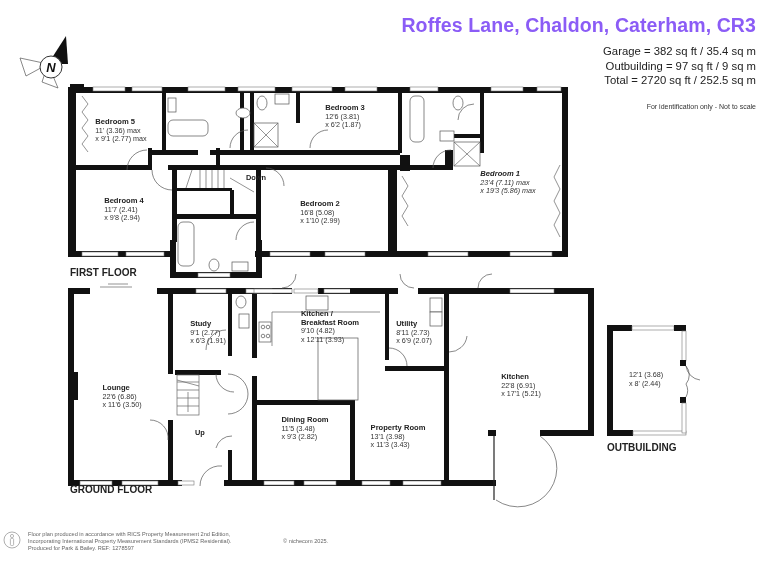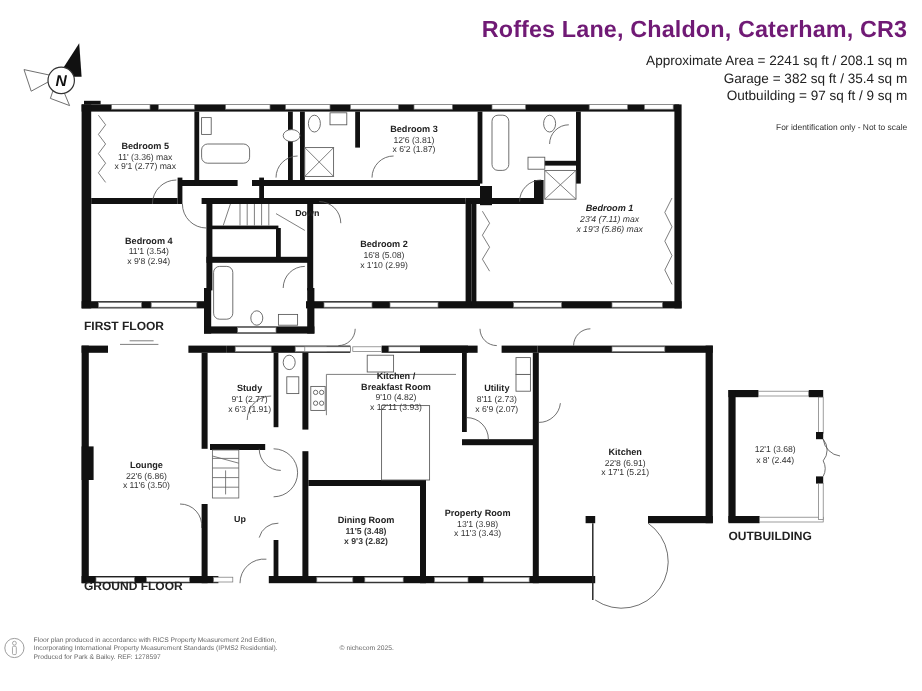--- a/index.html
+++ b/index.html
@@ -1,38 +1,38 @@
 <!DOCTYPE html>
 <html><head>
 <meta charset="utf-8">
 <style>
   html, body { margin: 0; padding: 0; background: #ffffff; }
   body { width: 768px; height: 576px; position: relative; overflow: hidden;
          font-family: "Liberation Sans", sans-serif; color: #222; }
-  .title { position: absolute; right: 12px; top: 14px; font-size: 19.5px; font-weight: bold; color: #701a75; letter-spacing: 0.1px; margin-left: 10px; }
+  .title { position: absolute; right: 12px; top: 14px; font-size: 19.5px; font-weight: bold; color: #8b5cf6; letter-spacing: 0.1px; margin-left: 10px; }
   .areas { position: absolute; right: 12px; top: 44px; text-align: right; font-size: 11.3px; line-height: 14.5px; color: #222; }
   .note { position: absolute; right: 12px; top: 103px; font-size: 7px; color: #333; }
   .plan { position: absolute; left: 0; top: 0; }
-  .lbl { position: absolute; text-align: center; font-size: 7.2px; line-height: 8.6px; color: #333; white-space: nowrap; transform: translateX(-50%); }
+  .lbl { position: absolute; text-align: left; font-size: 7.2px; line-height: 8.6px; color: #333; white-space: nowrap; transform: translateX(-50%); }
   .lbl b { display: block; font-size: 7.6px; color: #222; }
   .floor { position: absolute; font-size: 10px; font-weight: bold; color: #222; text-align: right; }
   .small { position: absolute; font-size: 7.4px; font-weight: bold; color: #222; padding-left: 11px; }
   .footer { position: absolute; left: 28px; top: 531px; font-size: 5.6px; line-height: 6.9px; color: #666; }
   .footer .copy { position: absolute; left: 255px; top: 7px; white-space: nowrap; }
   .person { position: absolute; left: 3px; top: 531px; width: 18px; height: 18px; }
   .compass { position: absolute; left: 18px; top: 34px; width: 66px; height: 56px; }
 </style>
 </head>
 <body>
 
 <div class="title">Roffes Lane, Chaldon, Caterham, CR3</div>
 <div class="areas">
-  <div>Approximate Area = 2241 sq ft / 208.1 sq m</div>
   <div>Garage = 382 sq ft / 35.4 sq m</div>
   <div>Outbuilding = 97 sq ft / 9 sq m</div>
+  <div>Total = 2720 sq ft / 252.5 sq m</div>
 </div>
 <div class="note">For identification only - Not to scale</div>
 
 <svg class="compass" viewBox="0 0 66 56">
   <g fill="none" stroke="#555" stroke-width="0.7">
     <polygon points="2,24 30,30 8,42"></polygon>
     <polygon points="30,30 40,54 24,48"></polygon>
   </g>
   <polygon points="48,2 30,30 50,30" fill="#111"></polygon>
   <polygon points="50,30 54,30 30,30" fill="#111"></polygon>
@@ -272,21 +272,21 @@
   <span>12'6 (3.81)</span><br>
   <span>x 6'2 (1.87)</span>
 </div>
 <div class="lbl" style="left:508px; top:170px;font-style:italic;">
   <b>Bedroom 1</b>
   <span>23'4 (7.11) max</span><br>
   <span>x 19'3 (5.86) max</span>
 </div>
 <div class="lbl" style="left:124px; top:197px;">
   <b>Bedroom 4</b>
-  <span>11'1 (3.54)</span><br>
+  <span>11'7 (2.41)</span><br>
   <span>x 9'8 (2.94)</span>
 </div>
 <div class="lbl" style="left:320px; top:200px;">
   <b>Bedroom 2</b>
   <span>16'8 (5.08)</span><br>
   <span>x 1'10 (2.99)</span>
 </div>
 <div class="small" style="left:235px; top:173px;">Down</div>
 <div class="floor" style="left:70px; top:267px;">FIRST FLOOR</div>
 
@@ -309,21 +309,21 @@
 <div class="lbl" style="left:122px; top:384px;">
   <b>Lounge</b>
   <span>22'6 (6.86)</span><br>
   <span>x 11'6 (3.50)</span>
 </div>
 <div class="lbl" style="left:521px; top:373px;">
   <b>Kitchen</b>
   <span>22'8 (6.91)</span><br>
   <span>x 17'1 (5.21)</span>
 </div>
-<div class="lbl" style="left:305px; top:430px;font-weight:bold;">
+<div class="lbl" style="left:305px; top:416px;">
   <b>Dining Room</b>
   <span>11'5 (3.48)</span><br>
   <span>x 9'3 (2.82)</span>
 </div>
 <div class="lbl" style="left:398px; top:424px;">
   <b>Property Room</b>
   <span>13'1 (3.98)</span><br>
   <span>x 11'3 (3.43)</span>
 </div>
 <div class="small" style="left:184px; top:428px;">Up</div>

